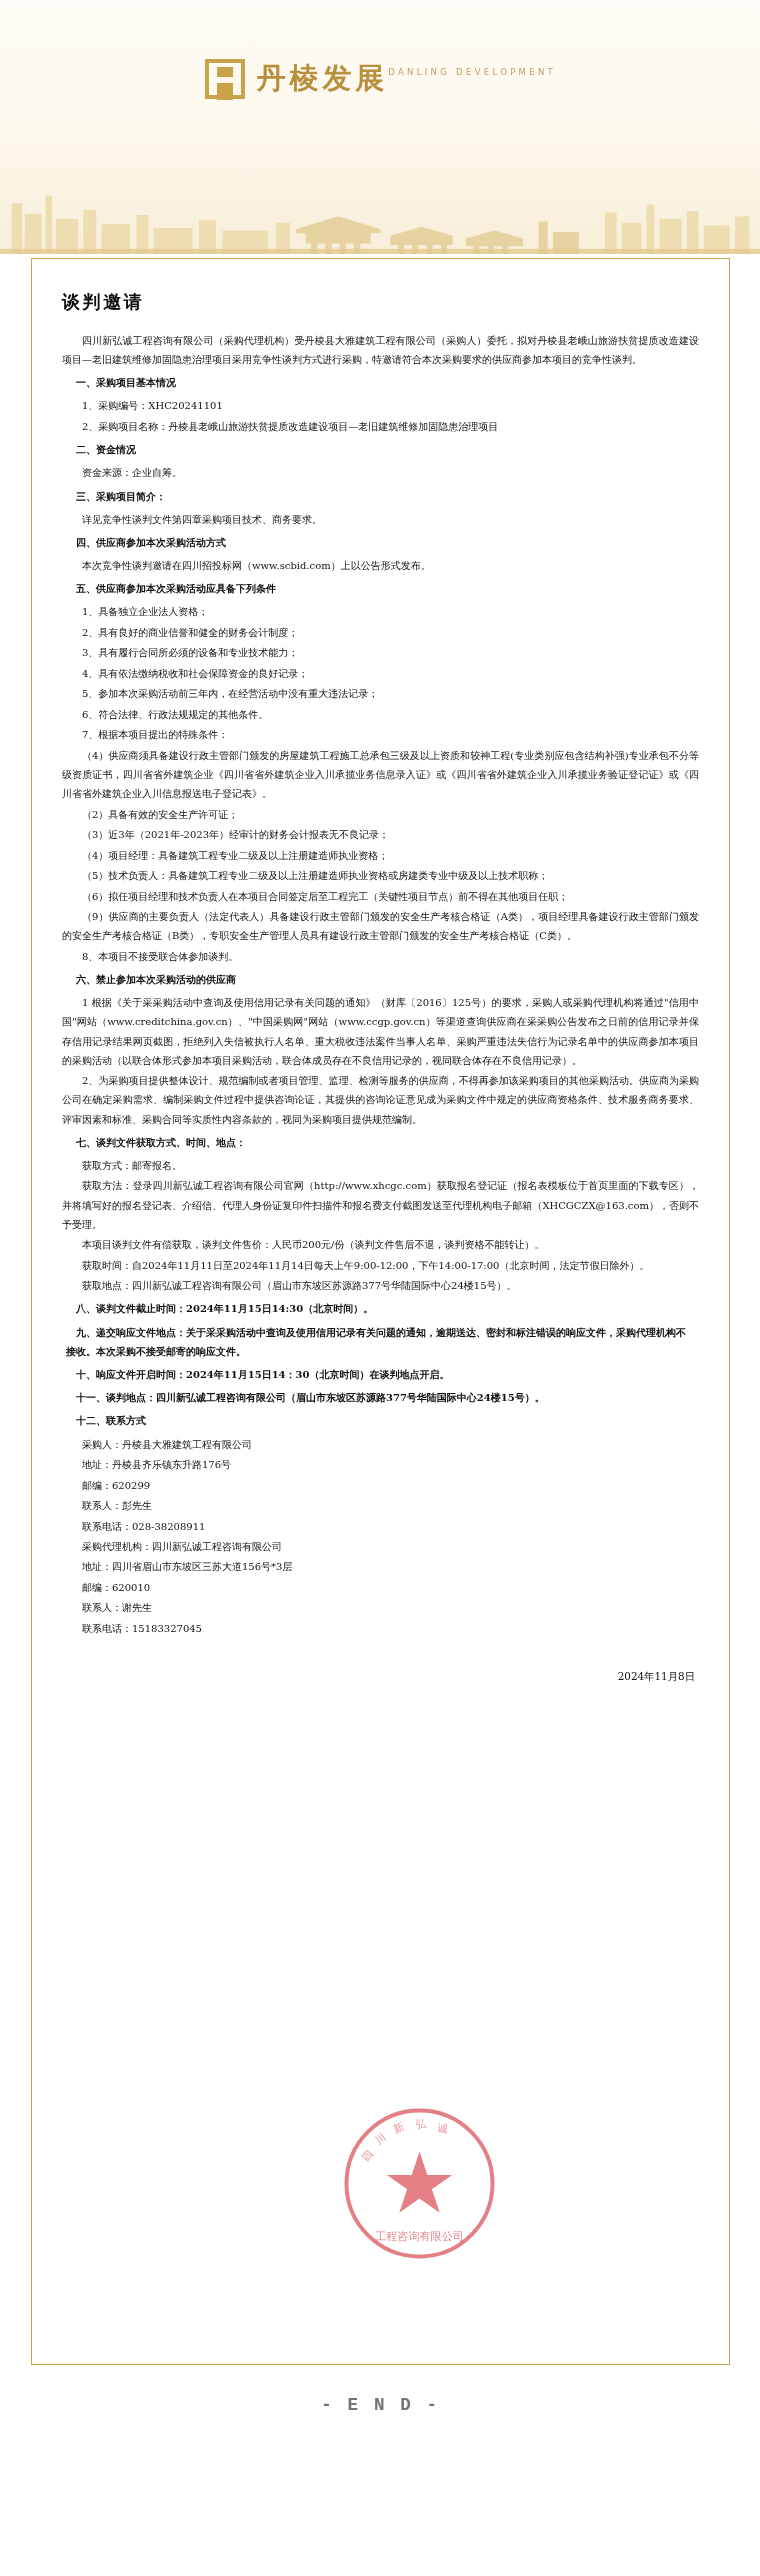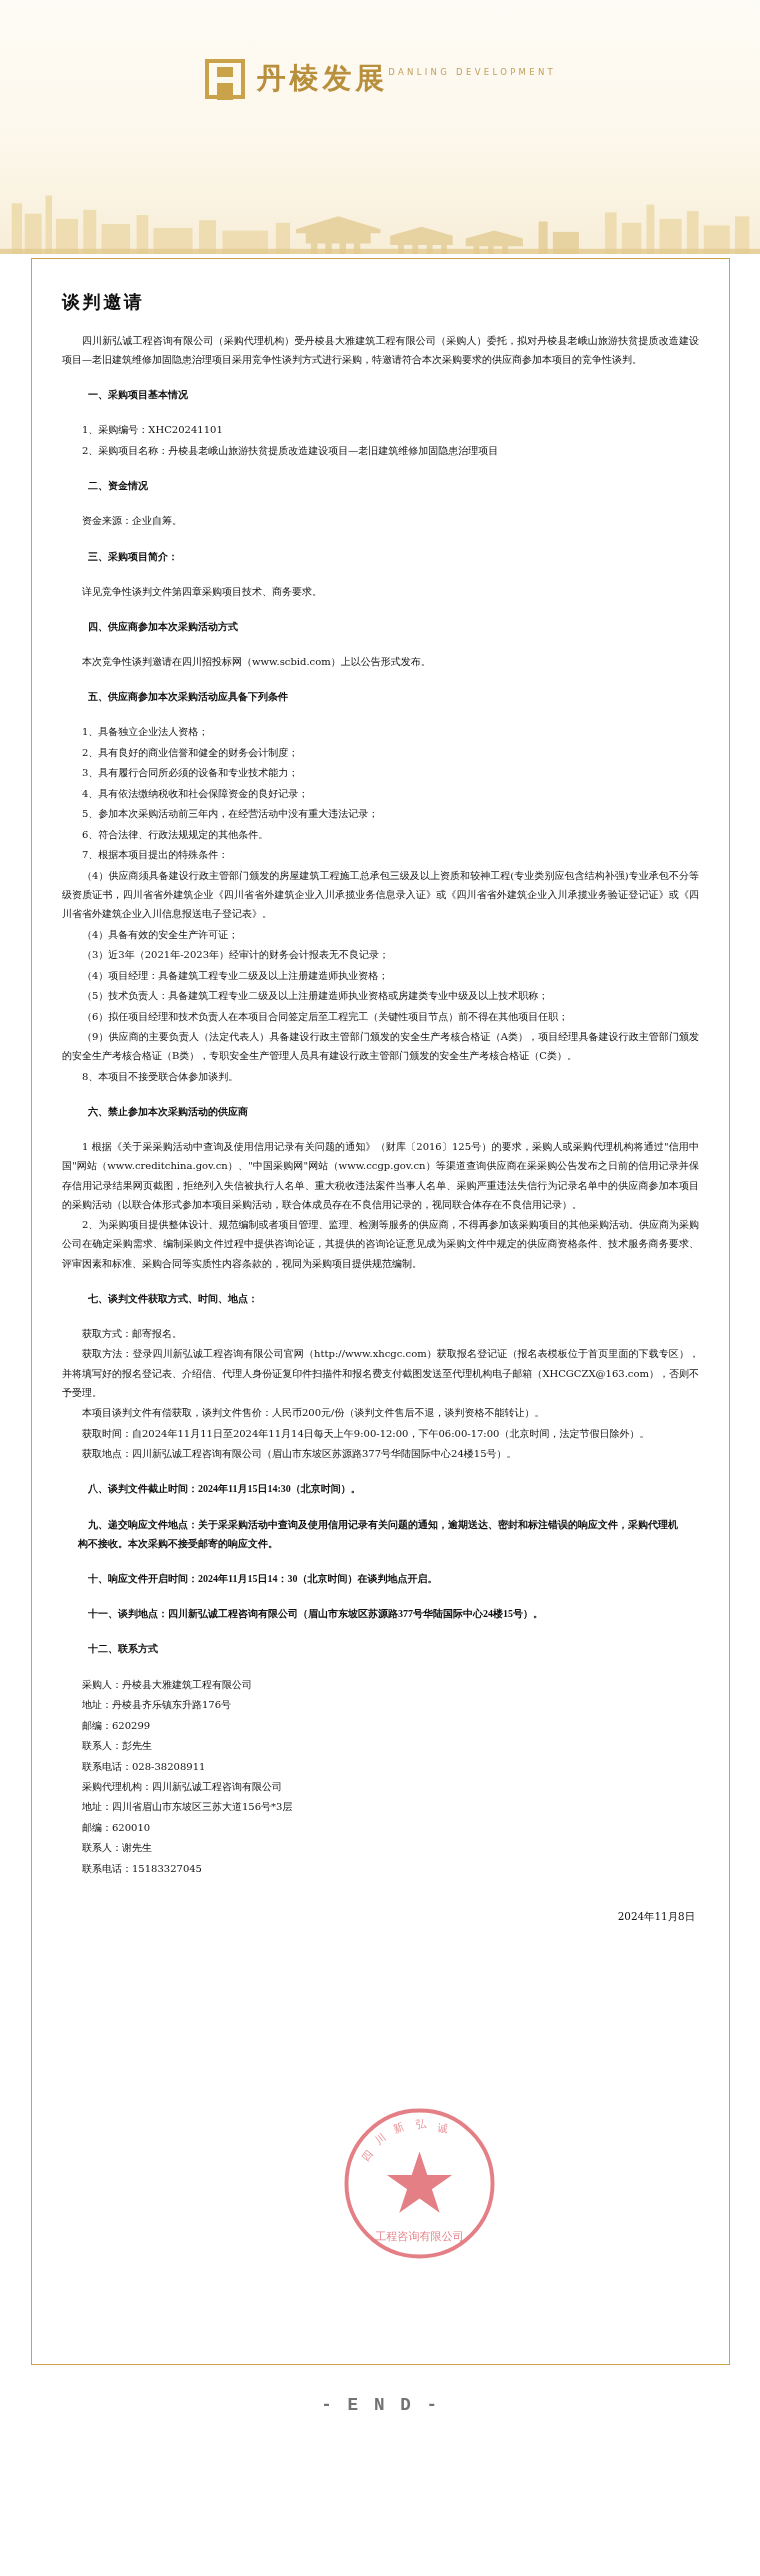--- a/index.html
+++ b/index.html
@@ -96,24 +96,23 @@
     font-size:10px;
     line-height:1.92;
     margin:0 0 1.3px 0;
     text-align:justify;
     text-justify:inter-ideograph;
   }
   p.indent2{text-indent:2em;}
   p.h2{
     font-size:10px;
     line-height:1.92;
-    margin:16px;
+    margin:4px;
     text-indent:1em;
     font-weight:700;
-    font-family:Liberation Serif, serif;
   }
   .stamp{
     position:absolute;
     left:306px;
     bottom:99px;
     width:163px;height:163px;
     pointer-events:none;
   }
   .date-line{
     text-align:right;
@@ -216,38 +215,38 @@
 
     <p class="h2">五、供应商参加本次采购活动应具备下列条件</p>
     <p class="para indent2">1、具备独立企业法人资格；</p>
     <p class="para indent2">2、具有良好的商业信誉和健全的财务会计制度；</p>
     <p class="para indent2">3、具有履行合同所必须的设备和专业技术能力；</p>
     <p class="para indent2">4、具有依法缴纳税收和社会保障资金的良好记录；</p>
     <p class="para indent2">5、参加本次采购活动前三年内，在经营活动中没有重大违法记录；</p>
     <p class="para indent2">6、符合法律、行政法规规定的其他条件。</p>
     <p class="para indent2">7、根据本项目提出的特殊条件：</p>
     <p class="para indent2">（4）供应商须具备建设行政主管部门颁发的房屋建筑工程施工总承包三级及以上资质和较神工程(专业类别应包含结构补强)专业承包不分等级资质证书，四川省省外建筑企业《四川省省外建筑企业入川承揽业务信息录入证》或《四川省省外建筑企业入川承揽业务验证登记证》或《四川省省外建筑企业入川信息报送电子登记表》。</p>
-    <p class="para indent2">（4）具备有效的安全生产许可证；</p>
+    <p class="para indent2">（2）具备有效的安全生产许可证；</p>
     <p class="para indent2">（3）近3年（2021年-2023年）经审计的财务会计报表无不良记录；</p>
     <p class="para indent2">（4）项目经理：具备建筑工程专业二级及以上注册建造师执业资格；</p>
     <p class="para indent2">（5）技术负责人：具备建筑工程专业二级及以上注册建造师执业资格或房建类专业中级及以上技术职称；</p>
     <p class="para indent2">（6）拟任项目经理和技术负责人在本项目合同签定后至工程完工（关键性项目节点）前不得在其他项目任职；</p>
     <p class="para indent2">（9）供应商的主要负责人（法定代表人）具备建设行政主管部门颁发的安全生产考核合格证（A类），项目经理具备建设行政主管部门颁发的安全生产考核合格证（B类），专职安全生产管理人员具有建设行政主管部门颁发的安全生产考核合格证（C类）。</p>
     <p class="para indent2">8、本项目不接受联合体参加谈判。</p>
     <p class="para indent2"></p>
 
     <p class="h2">六、禁止参加本次采购活动的供应商</p>
     <p class="para indent2">1  根据《关于采采购活动中查询及使用信用记录有关问题的通知》（财库〔2016〕125号）的要求，采购人或采购代理机构将通过"信用中国"网站（www.creditchina.gov.cn）、"中国采购网"网站（www.ccgp.gov.cn）等渠道查询供应商在采采购公告发布之日前的信用记录并保存信用记录结果网页截图，拒绝列入失信被执行人名单、重大税收违法案件当事人名单、采购严重违法失信行为记录名单中的供应商参加本项目的采购活动（以联合体形式参加本项目采购活动，联合体成员存在不良信用记录的，视同联合体存在不良信用记录）。</p>
     <p class="para indent2">2、为采购项目提供整体设计、规范编制或者项目管理、监理、检测等服务的供应商，不得再参加该采购项目的其他采购活动。供应商为采购公司在确定采购需求、编制采购文件过程中提供咨询论证，其提供的咨询论证意见成为采购文件中规定的供应商资格条件、技术服务商务要求、评审因素和标准、采购合同等实质性内容条款的，视同为采购项目提供规范编制。</p>
 
     <p class="h2">七、谈判文件获取方式、时间、地点：</p>
     <p class="para indent2">获取方式：邮寄报名。</p>
     <p class="para indent2">获取方法：登录四川新弘诚工程咨询有限公司官网（http://www.xhcgc.com）获取报名登记证（报名表模板位于首页里面的下载专区），并将填写好的报名登记表、介绍信、代理人身份证复印件扫描件和报名费支付截图发送至代理机构电子邮箱（XHCGCZX@163.com），否则不予受理。</p>
     <p class="para indent2">本项目谈判文件有偿获取，谈判文件售价：人民币200元/份（谈判文件售后不退，谈判资格不能转让）。</p>
-    <p class="para indent2">获取时间：自2024年11月11日至2024年11月14日每天上午9:00-12:00，下午06:00-17:00（北京时间，法定节假日除外）。</p>
+    <p class="para indent2">获取时间：自2024年11月11日至2024年11月14日每天上午9:00-12:00，下午14:00-17:00（北京时间，法定节假日除外）。</p>
     <p class="para indent2">获取地点：四川新弘诚工程咨询有限公司（眉山市东坡区苏源路377号华陆国际中心24楼15号）。</p>
 
     <p class="h2">八、谈判文件截止时间：2024年11月15日14:30（北京时间）。</p>
     <p class="h2">九、递交响应文件地点：关于采采购活动中查询及使用信用记录有关问题的通知，逾期送达、密封和标注错误的响应文件，采购代理机构不接收。本次采购不接受邮寄的响应文件。</p>
     <p class="h2">十、响应文件开启时间：2024年11月15日14：30（北京时间）在谈判地点开启。</p>
     <p class="h2">十一、谈判地点：四川新弘诚工程咨询有限公司（眉山市东坡区苏源路377号华陆国际中心24楼15号）。</p>
 
     <p class="h2">十二、联系方式</p>
     <p class="para indent2">采购人：丹棱县大雅建筑工程有限公司</p>
     <p class="para indent2">地址：丹棱县齐乐镇东升路176号</p>

